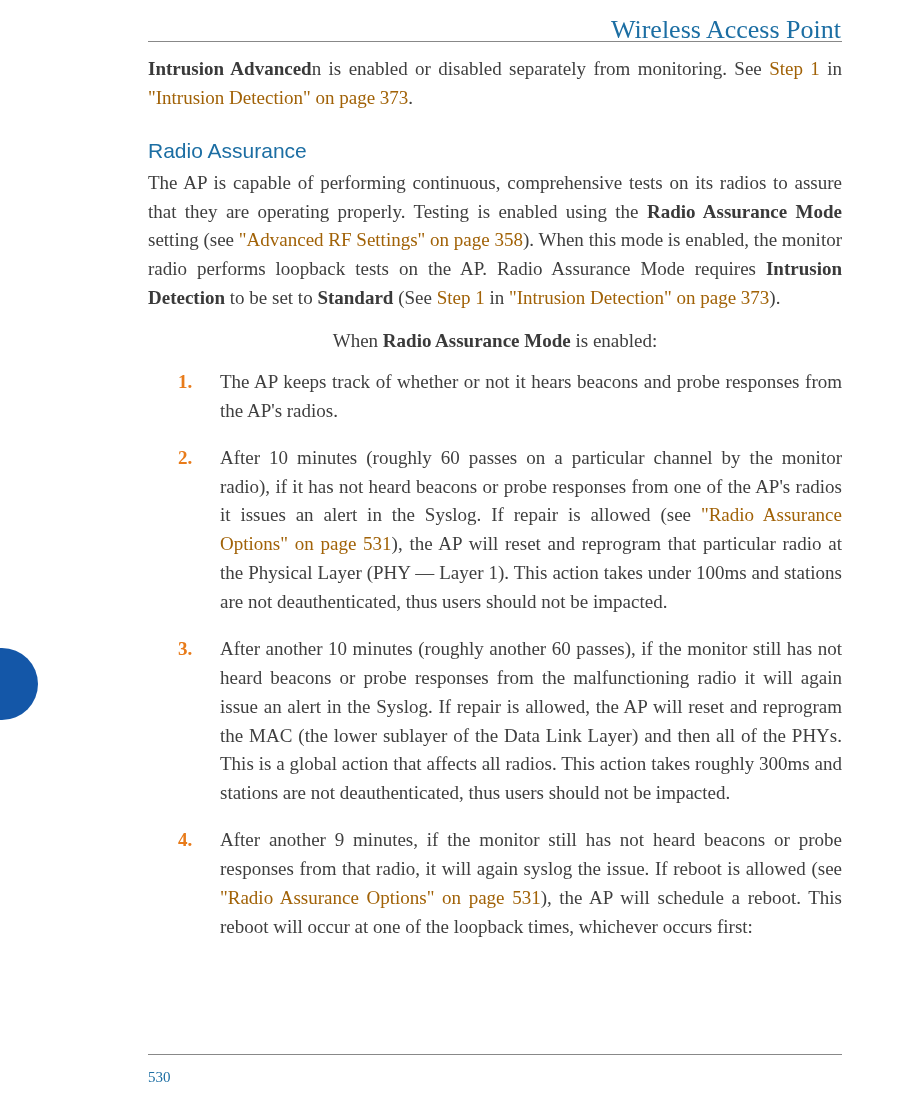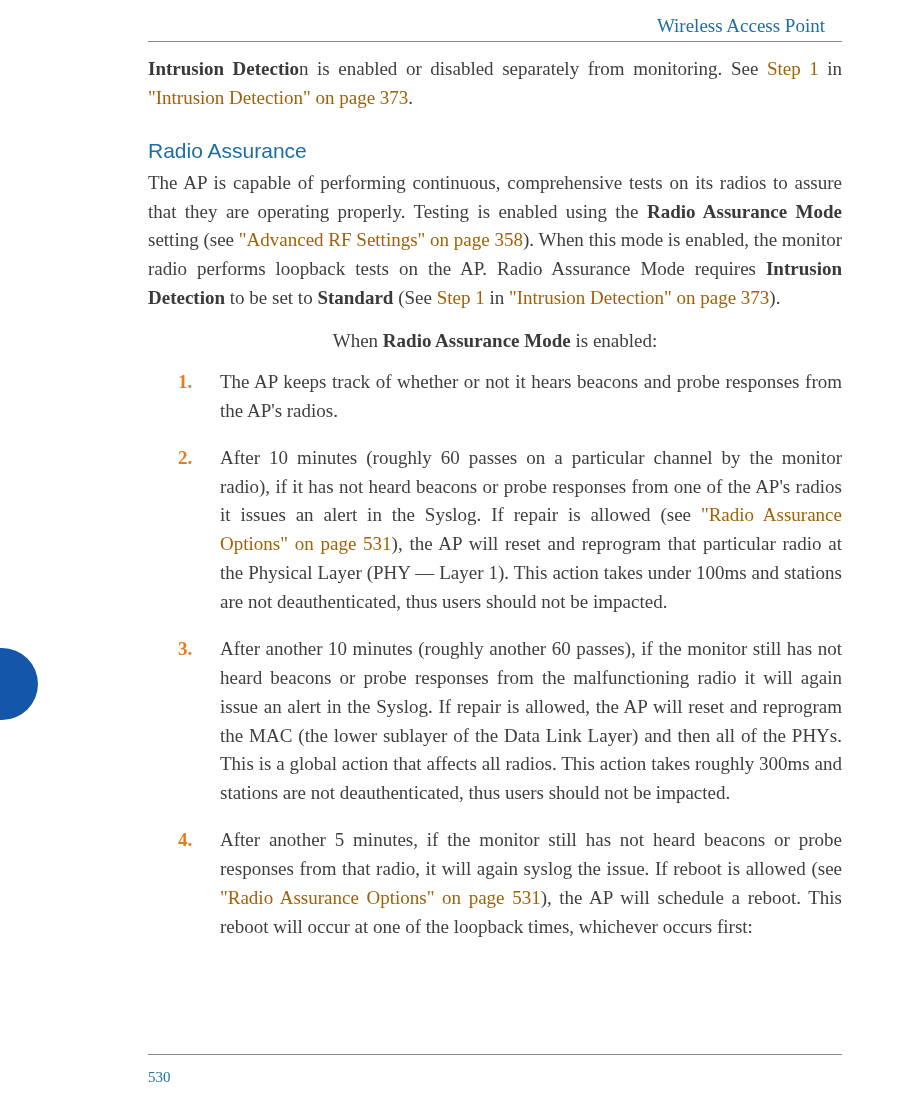--- a/index.html
+++ b/index.html
@@ -15,24 +15,24 @@
   }
   .page {
     position: relative;
     width: 901px;
     height: 1110px;
     box-sizing: border-box;
   }
   .header-title {
     position: absolute;
     top: 15px;
-    right: 76px;
+    right: 60px;
     font-family: "Palatino Linotype", "Book Antiqua", Palatino, Georgia, serif;
     color: #1c6ea3;
-    font-size: 19px;
+    font-size: 26px;
   }
   .header-rule {
     position: absolute;
     top: 41px;
     left: 148px;
     width: 694px;
     height: 0;
     border-top: 1px solid #888;
   }
   .content {
@@ -107,21 +107,21 @@
 <div class="page">
 
   <div class="header-title">Wireless Access Point</div>
   <div class="header-rule"></div>
 
   <div class="side-tab"></div>
 
   <div class="content">
 
     <p class="para">
-      <span class="bold">Intrusion Detectio</span><span>n is enabled or disabled separately from monitoring. See </span><span class="link">Step 1</span><span> in </span><span class="link">"Intrusion Detection" on page 373</span><span>.</span>
+      <span class="bold">Intrusion Advanced</span><span>n is enabled or disabled separately from monitoring. See </span><span class="link">Step 1</span><span> in </span><span class="link">"Intrusion Detection" on page 373</span><span>.</span>
     </p>
 
     <div class="section-heading">Radio Assurance</div>
 
     <p class="para">
       <span>The AP is capable of performing continuous, comprehensive tests on its radios to assure that they are operating properly. Testing is enabled using the </span><span class="bold">Radio Assurance Mode</span><span> setting (see </span><span class="link">"Advanced RF Settings" on page 358</span><span>). When this mode is enabled, the monitor radio performs loopback tests on the AP. Radio Assurance Mode requires </span><span class="bold">Intrusion Detection</span><span> to be set to </span><span class="bold">Standard</span><span> (See </span><span class="link">Step 1</span><span> in </span><span class="link">"Intrusion Detection" on page 373</span><span>).</span>
     </p>
 
     <p class="para" style="text-align:center; margin-bottom:12px;">
       <span>When </span><span class="bold">Radio Assurance Mode</span><span> is enabled:</span>
@@ -135,21 +135,21 @@
       <li>
         <span class="num">2.</span>
         <span>After 10 minutes (roughly 60 passes on a particular channel by the monitor radio), if it has not heard beacons or probe responses from one of the AP's radios it issues an alert in the Syslog. If repair is allowed (see </span><span class="link">"Radio Assurance Options" on page 531</span><span>), the AP will reset and reprogram that particular radio at the Physical Layer (PHY — Layer 1). This action takes under 100ms and stations are not deauthenticated, thus users should not be impacted.</span>
       </li>
       <li>
         <span class="num">3.</span>
         <span>After another 10 minutes (roughly another 60 passes), if the monitor still has not heard beacons or probe responses from the malfunctioning radio it will again issue an alert in the Syslog. If repair is allowed, the AP will reset and reprogram the MAC (the lower sublayer of the Data Link Layer) and then all of the PHYs. This is a global action that affects all radios. This action takes roughly 300ms and stations are not deauthenticated, thus users should not be impacted.</span>
       </li>
       <li>
         <span class="num">4.</span>
-        <span>After another 5 minutes, if the monitor still has not heard beacons or probe responses from that radio, it will again syslog the issue. If reboot is allowed (see </span><span class="link">"Radio Assurance Options" on page 531</span><span>), the AP will schedule a reboot. This reboot will occur at one of the loopback times, whichever occurs first:</span>
+        <span>After another 9 minutes, if the monitor still has not heard beacons or probe responses from that radio, it will again syslog the issue. If reboot is allowed (see </span><span class="link">"Radio Assurance Options" on page 531</span><span>), the AP will schedule a reboot. This reboot will occur at one of the loopback times, whichever occurs first:</span>
       </li>
     </ol>
 
   </div>
 
   <div class="footer-rule"></div>
   <div class="page-number">530</div>
 
 </div>
 

